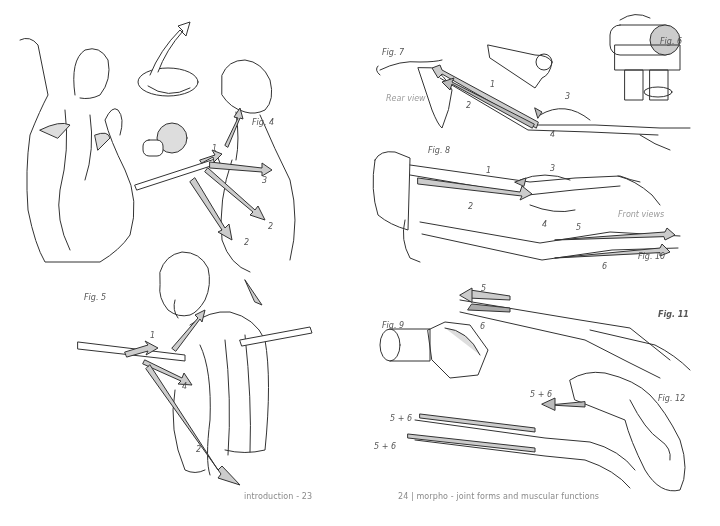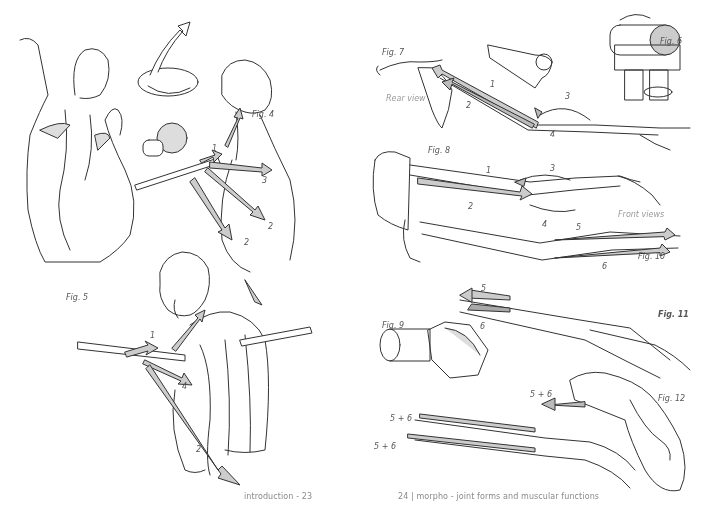--- a/index.html
+++ b/index.html
@@ -63,27 +63,27 @@
         <path d="M78 342 L185 355 L185 361 L78 349 Z" fill="#fff"></path>
         <path d="M240 340 L310 327 L312 333 L242 346 Z" fill="#fff"></path>
 
         <path d="M125 352 L148 345 L145 341 L158 348 L146 355 L148 351 L127 357 Z" fill="#ccc"></path>
         <path d="M145 360 L182 378 L184 373 L192 385 L178 384 L181 381 L143 364 Z" fill="#ccc"></path>
         <path d="M150 365 L218 470 L222 466 L240 485 L218 478 L221 474 L146 369 Z" fill="#ccc"></path>
         <path d="M172 348 L198 318 L195 315 L205 310 L202 322 L200 319 L176 351 Z" fill="#ccc"></path>
       </g>
     </svg>
 
-    <span class="lbl" style="left:252px; top:110px;">Fig. 4</span>
+    <span class="lbl" style="left:252px; top:118px;">Fig. 4</span>
     <span class="num" style="left:212px; top:144px;">1</span>
     <span class="num" style="left:262px; top:176px;">3</span>
     <span class="num" style="left:268px; top:222px;">2</span>
     <span class="num" style="left:244px; top:238px;">2</span>
 
-    <span class="lbl" style="left:66px; top:293px;">Fig. 5</span>
+    <span class="lbl" style="left:84px; top:293px;">Fig. 5</span>
 
     <span class="num" style="left:150px; top:331px;">1</span>
     <span class="num" style="left:182px; top:382px;">4</span>
     <span class="num" style="left:196px; top:445px;">2</span>
 
     <span class="folio" style="left:244px; top:492px;">introduction - 23</span>
   </div>
 
   <div class="page page-right">
     <svg class="art" width="360" height="526" viewBox="0 0 360 526">

